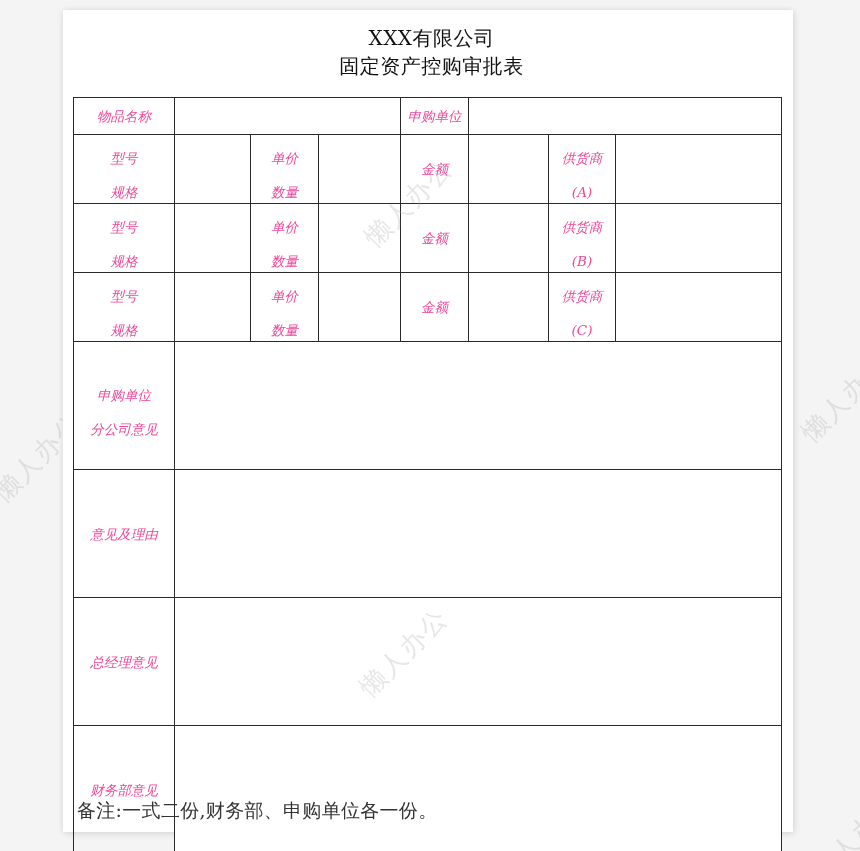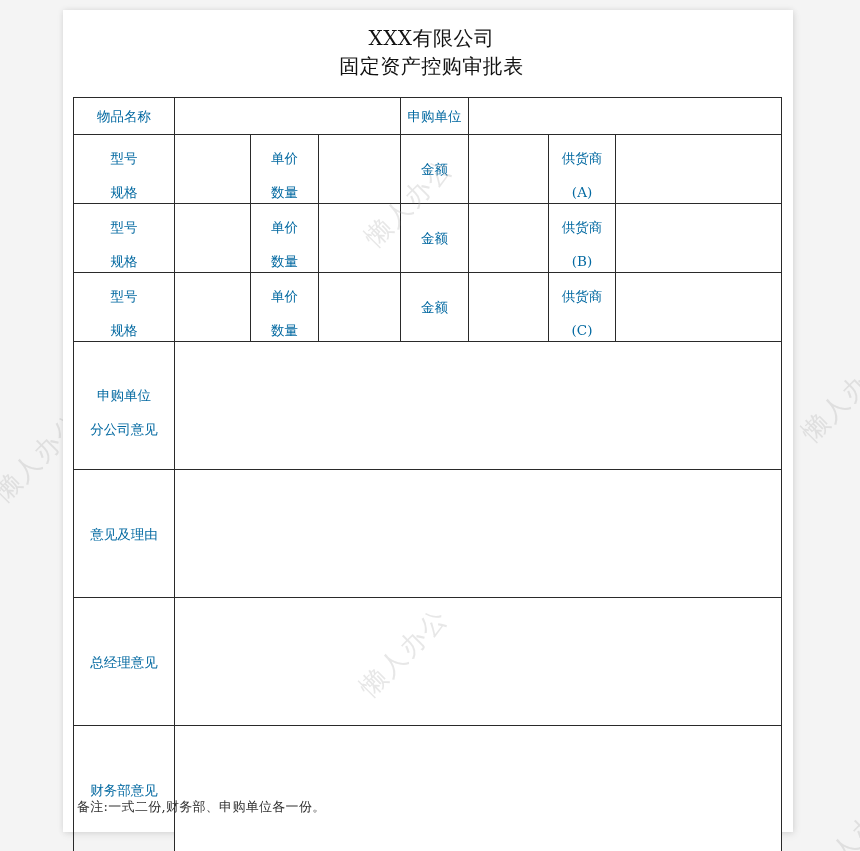--- a/index.html
+++ b/index.html
@@ -46,33 +46,34 @@
       border-collapse: collapse;
       table-layout: fixed;
     }
     .form-table td {
       border: 1.4px solid #2a2a2a;
       padding: 0;
       text-align: center;
       vertical-align: middle;
       font-size: 13.5px;
       line-height: 22px;
-      color: #0369a1;
+      color: #ec4899;
+      font-style: italic;
     }
     .form-table td.blank {
       background: #fff;
     }
     .row-head td { height: 36px; }
     .row-item td { height: 44px; }
     .row-opinion td { height: 127px; }
     .note {
       position: absolute;
       left: 14px;
       top: 788px;
-      font-size: 13px;
+      font-size: 19px;
       color: #333;
       letter-spacing: 0.3px;
     }
     .watermark {
       position: absolute;
       font-size: 26px;
       color: rgba(170,170,170,0.28);
       transform: rotate(-45deg);
       white-space: nowrap;
       pointer-events: none;

